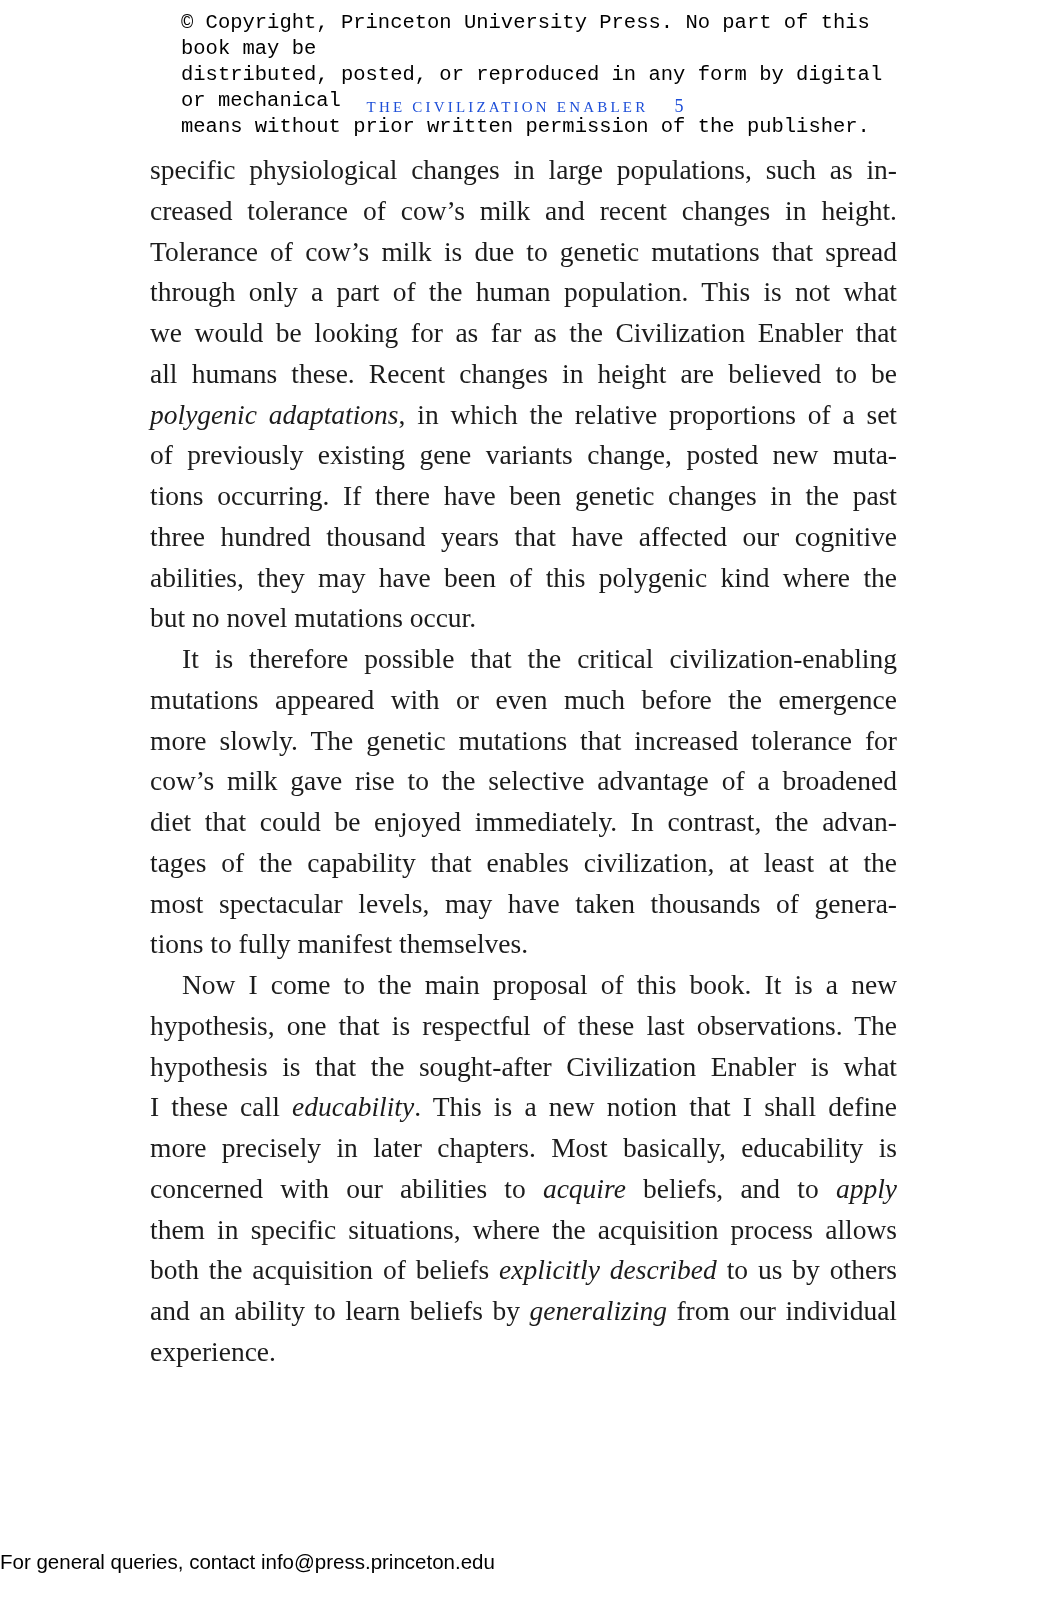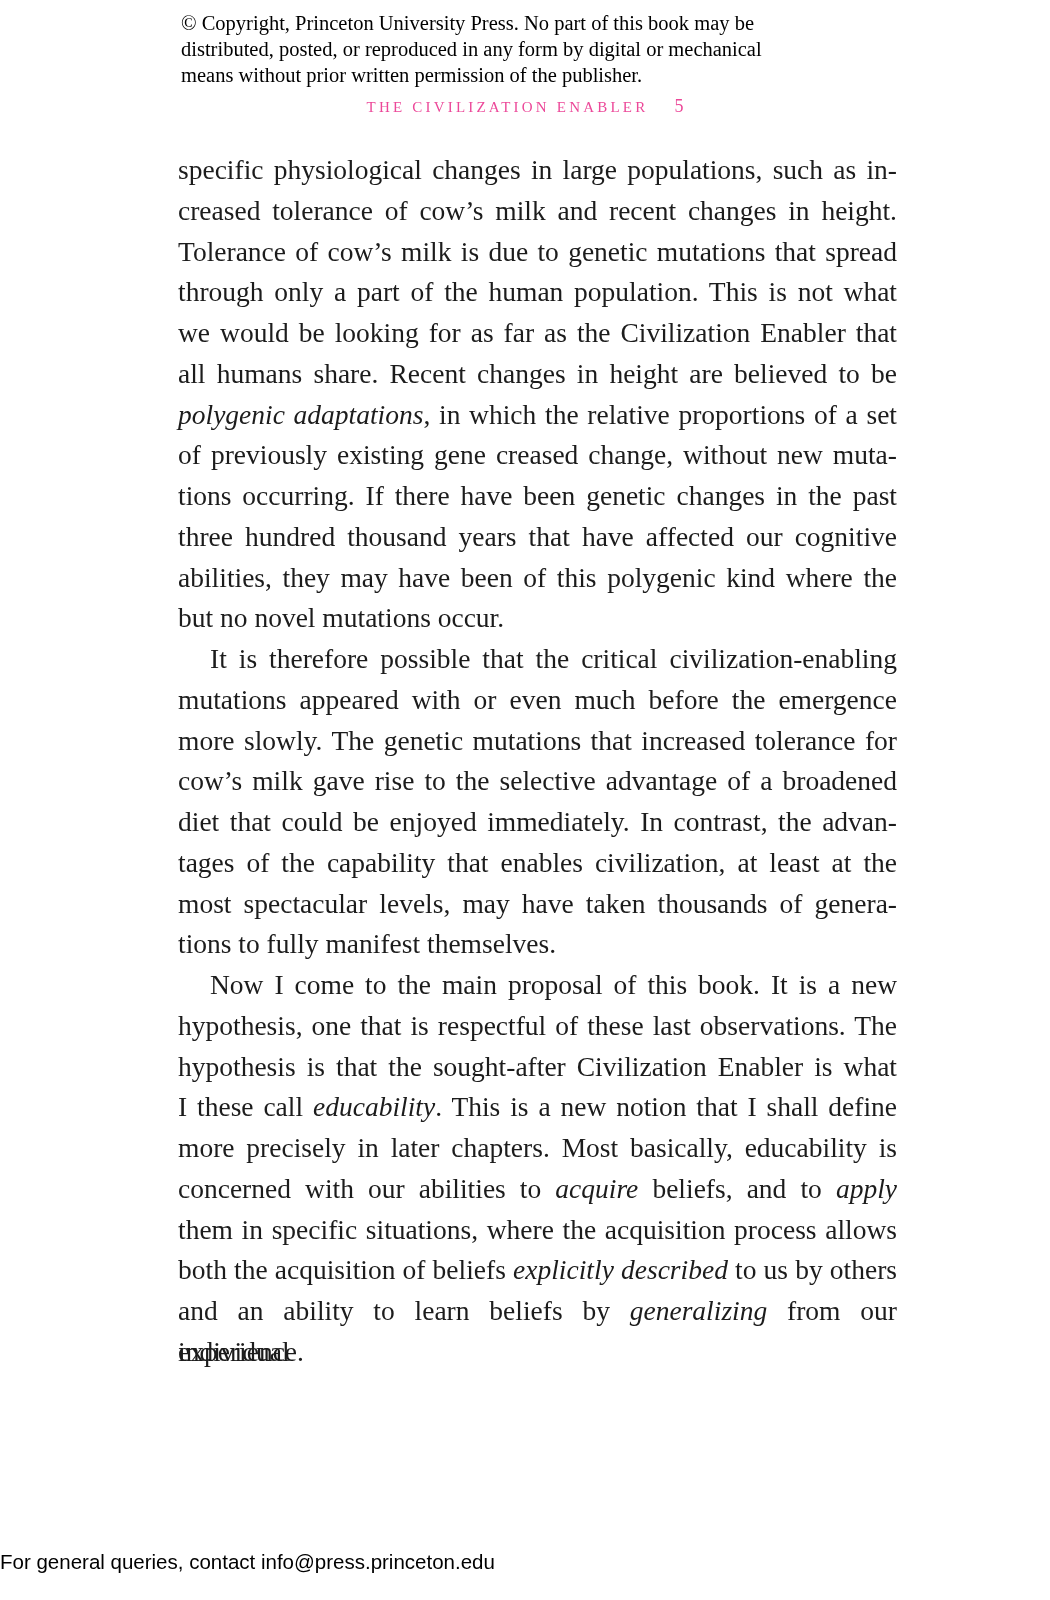--- a/index.html
+++ b/index.html
@@ -1,33 +1,33 @@
 <!DOCTYPE html>
 <html><head>
 <meta charset="utf-8">
 <style>
   html, body { margin: 0; padding: 0; background: #ffffff; }
   body { width: 1050px; height: 1600px; position: relative; overflow: hidden; color: #1a1a1a; }
   .copyright {
     position: absolute; left: 181px; top: 10px; width: 720px;
-    font-family: Liberation Serif, serif; font-size: 20.5px; line-height: 26px; color: #000;
+    font-family: Liberation Mono, monospace; font-size: 20.5px; line-height: 26px; color: #000;
   }
   .running-head {
     position: absolute; left: 0; top: 96px; width: 1050px; text-align: center;
-    font-family: "Liberation Serif", serif; font-size: 15px; letter-spacing: 3.2px; color: #ec4899;
+    font-family: "Liberation Serif", serif; font-size: 15px; letter-spacing: 3.2px; color: #1d4ed8;
   }
   .running-head .folio { margin-left: 26px; letter-spacing: 0; font-size: 18px; }
   .body-text {
     position: absolute; left: 150px; top: 150px; width: 747px;
     font-family: "Liberation Serif", serif; font-size: 27.5px; line-height: 40.75px; color: #1c1c1c;
   }
   .line { display: block; text-align: justify; text-align-last: justify; white-space: nowrap; height: 40.75px; }
   .line.last { text-align-last: left; }
   .line.indent { padding-left: 32px; }
-  .line .j { display: block; text-align: justify; text-align-last: justify; white-space: normal; margin-left: 28px; }
+  .line .j { display: block; text-align: justify; text-align-last: justify; white-space: normal; }
   .line.last .j { text-align-last: left; }
   em { font-style: italic; }
   .footer {
     position: absolute; left: 0; top: 1550px; width: 1050px; text-align: left;
     font-family: "Liberation Sans", sans-serif; font-size: 20.5px; color: #000;
   }
 </style>
 </head>
 <body>
 
@@ -52,27 +52,27 @@
       <span class="line">
         <span class="j"><span>Tolerance of cow’s milk is due to genetic mutations that spread</span></span>
       </span>
       <span class="line">
         <span class="j"><span>through only a part of the human population. This is not what</span></span>
       </span>
       <span class="line">
         <span class="j"><span>we would be looking for as far as the Civilization Enabler that</span></span>
       </span>
       <span class="line">
-        <span class="j"><span>all humans share. Recent changes in height are believed to be</span></span>
+        <span class="j"><span>all humans these. Recent changes in height are believed to be</span></span>
       </span>
       <span class="line">
         <span class="j"><em>polygenic adaptations</em><span>, in which the relative proportions of a set</span></span>
       </span>
       <span class="line">
-        <span class="j"><span>of previously existing gene creased change, without new muta-</span></span>
+        <span class="j"><span>of previously existing gene variants change, posted new muta-</span></span>
       </span>
       <span class="line">
         <span class="j"><span>tions occurring. If there have been genetic changes in the past</span></span>
       </span>
       <span class="line">
         <span class="j"><span>three hundred thousand years that have affected our cognitive</span></span>
       </span>
       <span class="line">
         <span class="j"><span>abilities, they may have been of this polygenic kind where the</span></span>
       </span>

